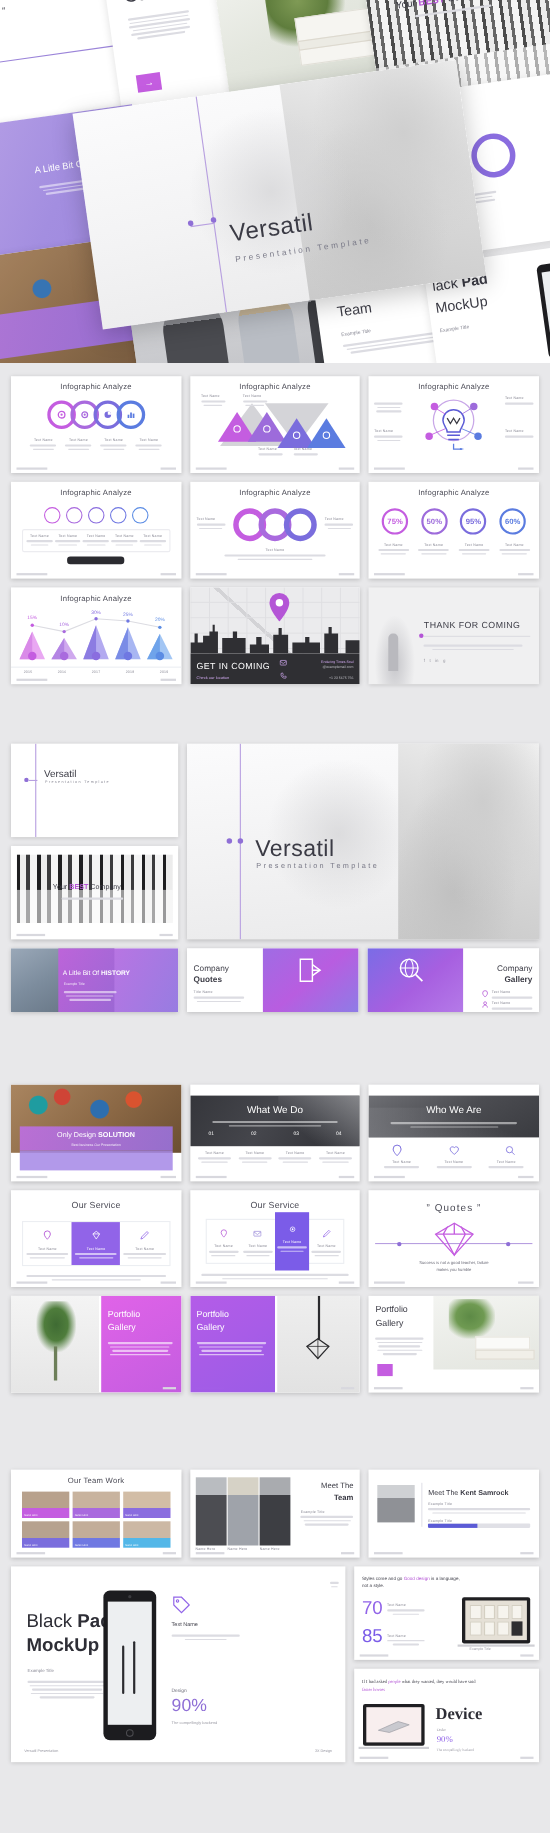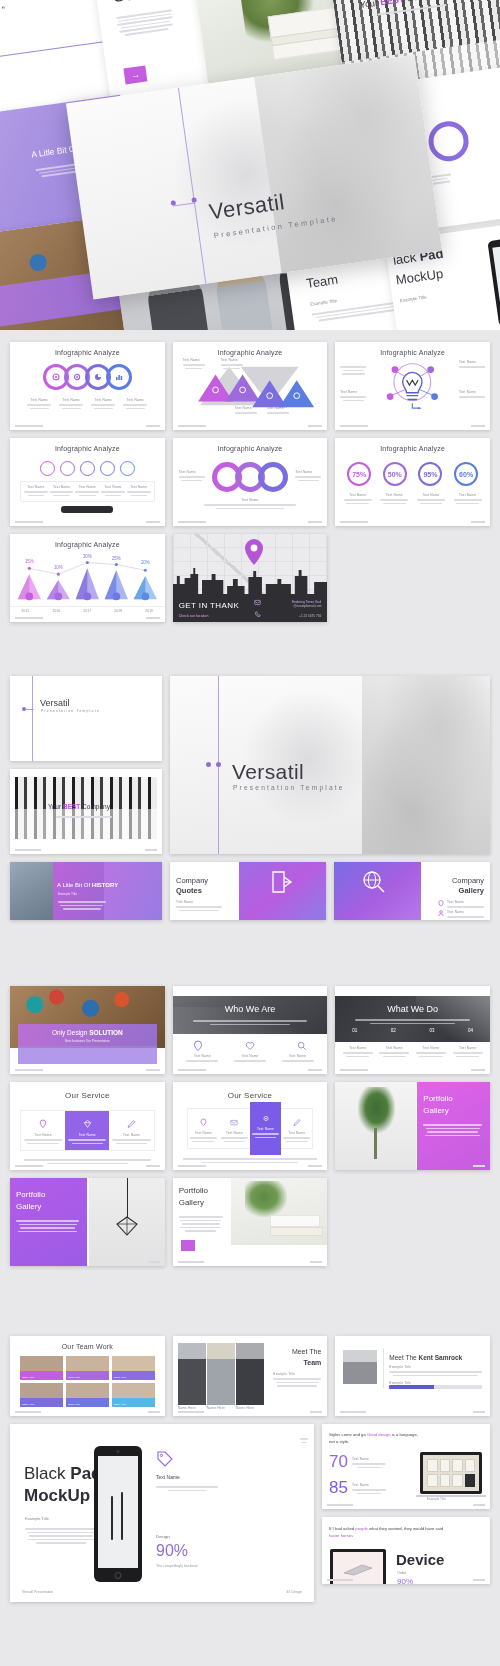--- a/index.html
+++ b/index.html
@@ -539,36 +539,54 @@
               linear-gradient(42deg,transparent 47%,#d3d3d6 47% 49%,transparent 49%);
             background-size:17px 17px,17px 14px,100% 100%;"></div>
           <svg width="26" height="32" viewBox="0 0 26 32" style="position:absolute;left:44%;top:4px;">
             <path d="M13 1a9 9 0 0 1 9 9c0 7-9 17-9 17S4 17 4 10a9 9 0 0 1 9-9z" fill="#b455d6"></path>
             <circle cx="13" cy="10" r="3.4" fill="#fff"></circle>
           </svg>
           <svg width="100%" height="30" viewBox="0 0 160 30" preserveAspectRatio="none" style="position:absolute;left:0;bottom:28px;">
             <path fill="#2f2f33" d="M0 30V20h4v-8h3v8h5V14h6v16H0zM18 30V10h3V4h2v6h3v20H18zM30 30V16h10v-6h4v6h8v14H30zM56 30V22h6v-7h5v7h7v8H56zM78 30V13h5V7h3v6h6v17H78zM96 30V20h12v-5h4v5h10v10H96zM126 30V12h4V6h3v6h6v18h-13zM146 30V18h14v12h-14z"></path>
           </svg>
           <div style="position:absolute;left:0;right:0;bottom:0;height:28px;background:#2f2f33;"></div>
-          <div class="tx" style="left:6px;bottom:12px;top:auto;font-size:8px;color:#fff;letter-spacing:.4px;">GET IN THANK</div>
+          <div class="tx" style="left:6px;bottom:12px;top:auto;font-size:8px;color:#fff;letter-spacing:.4px;">GET IN COMING</div>
           <div class="tx" style="left:6px;bottom:4px;top:auto;font-size:3.6px;color:#cfa8ee;">Check our location</div>
           <div style="position:absolute;right:6px;bottom:14px;width:56px;">
             <div style="font-size:3.2px;color:#cfa8ee;text-align:right;">Enduring Times Soul</div>
             <div style="font-size:3.2px;color:#bdbdc4;text-align:right;">@examplemail.com</div>
           </div>
           <div style="position:absolute;right:6px;bottom:4px;font-size:3.2px;color:#bdbdc4;text-align:right;">+1 23 5675 756</div>
           <svg width="7" height="7" viewBox="0 0 10 10" style="position:absolute;right:66px;bottom:16px;">
               <rect x="1" y="2" width="8" height="6" rx="1" fill="none" stroke="#cfa8ee" stroke-width=".9"></rect>
               <path d="M1 3l4 3 4-3" fill="none" stroke="#cfa8ee" stroke-width=".9"></path>
             </svg>
           <svg width="7" height="7" viewBox="0 0 10 10" style="position:absolute;right:66px;bottom:4px;">
               <path d="M2 2c0 4 2 6 6 6l1-2-2-1-1 1c-1-.6-1.4-1-2-2l1-1-1-2z" fill="none" stroke="#cfa8ee" stroke-width=".9"></path>
             </svg>
         </div>
 
+        <div class="slide" style="height:88px;overflow:hidden;background:#f0f0f1;">
+          <div style="position:absolute;left:6px;bottom:0;width:36px;height:62px;
+            background:radial-gradient(ellipse at 50% 70%,#c6c6ca 0%,rgba(240,240,241,0) 72%);"></div>
+          <div style="position:absolute;left:18px;bottom:12px;width:9px;height:34px;background:#b9b9be;border-radius:4px 4px 0 0;"></div>
+          <div class="tx" style="left:50px;top:30px;font-size:8px;color:#3b3b45;letter-spacing:.4px;">THANK FOR COMING</div>
+          <div style="position:absolute;left:50px;top:44px;right:8px;height:1px;background:#dcdce2;"></div>
+          <div style="position:absolute;left:46px;top:42.4px;width:4px;height:4px;border-radius:50%;background:#b455d6;"></div>
+          <div style="position:absolute;left:50px;top:50px;width:90px;">
+            <div class="txtline" style="width:100%"></div>
+              <div class="txtline" style="width:82%"></div>
+          </div>
+          <div style="position:absolute;left:50px;top:64px;display:flex;gap:4px;">
+            <span style="font-size:4px;color:#9a9aa4">f</span>
+              <span style="font-size:4px;color:#9a9aa4">t</span>
+              <span style="font-size:4px;color:#9a9aa4">in</span>
+              <span style="font-size:4px;color:#9a9aa4">g</span>
+          </div>
+        </div>
 
       </div>
     </div>
   </div>
 
   <div class="sect" style="padding:34px 0 40px;">
     <div class="sect-inner" style="display:flex;gap:8px;">
       <div style="width:152px;display:flex;flex-direction:column;gap:8px;">
 
         <div class="slide" style="height:85px;">
@@ -694,20 +712,65 @@
           <div style="position:absolute;left:8px;right:8px;top:60px;height:18px;background:rgba(165,135,230,.85);"></div>
           <div class="tx" style="left:0;right:0;top:43px;text-align:center;font-size:6.5px;color:#fff;">Only Design <b>SOLUTION</b></div>
           <div class="tx" style="left:0;right:0;top:53px;text-align:center;font-size:3.2px;color:rgba(255,255,255,.85);">Best business Our Presentation</div>
           <div class="foot">
               <i style="width:28px"></i>
               <i style="width:14px"></i>
             </div>
         </div>
 
         <div class="slide" style="height:88px;overflow:hidden;">
+          <div style="position:absolute;left:0;right:0;top:10px;height:46px;
+            background:linear-gradient(120deg,#35363b 0%,#45464c 45%,#2d2e33 100%);">
+            <div style="position:absolute;right:0;top:0;width:48%;height:100%;
+              background:linear-gradient(220deg,#c9cacd 0%,#7a7b80 40%,rgba(45,46,51,0) 72%);opacity:.55;"></div>
+          </div>
+          <div class="tx" style="left:0;right:0;top:18px;text-align:center;font-size:9px;color:#fff;">What We Do</div>
+          <div style="position:absolute;left:20px;right:20px;top:31px;">
+            <div class="txtline" style="background:rgba(255,255,255,.5)"></div>
+            <div class="txtline" style="background:rgba(255,255,255,.5);width:74%;margin:2px auto"></div>
+          </div>
+          <div style="position:absolute;left:0;right:0;top:42px;display:flex;justify-content:space-around;">
+            <div style="font-size:4.5px;color:#fff;">01</div>
+            <div style="font-size:4.5px;color:#fff;">02</div>
+            <div style="font-size:4.5px;color:#fff;">03</div>
+            <div style="font-size:4.5px;color:#fff;">04</div>
+          </div>
+          <div style="position:absolute;left:4px;right:4px;top:60px;display:flex;justify-content:space-around;">
+            <div style="width:30px">
+                <div class="capt">Text Name</div>
+                <div class="txtline"></div>
+                <div class="txtline" style="width:78%"></div>
+              </div>
+            <div style="width:30px">
+                <div class="capt">Text Name</div>
+                <div class="txtline"></div>
+                <div class="txtline" style="width:78%"></div>
+              </div>
+            <div style="width:30px">
+                <div class="capt">Text Name</div>
+                <div class="txtline"></div>
+                <div class="txtline" style="width:78%"></div>
+              </div>
+            <div style="width:30px">
+                <div class="capt">Text Name</div>
+                <div class="txtline"></div>
+                <div class="txtline" style="width:78%"></div>
+              </div>
+          </div>
+          <div class="foot">
+              <i style="width:28px"></i>
+              <i style="width:14px"></i>
+            </div>
+        </div>
+
+        <div class="slide" style="height:88px;overflow:hidden;">
           <div style="position:absolute;left:0;right:0;top:10px;height:38px;
             background:linear-gradient(150deg,#6e6f74 0%,#4b4c51 50%,#3a3b40 100%);">
             <div style="position:absolute;left:0;bottom:0;width:100%;height:70%;
               background:linear-gradient(25deg,#85868b 0%,rgba(58,59,64,0) 65%);opacity:.6;"></div>
           </div>
           <div class="tx" style="left:0;right:0;top:18px;text-align:center;font-size:9px;color:#fff;">Who We Are</div>
           <div style="position:absolute;left:20px;right:20px;top:32px;">
             <div class="txtline" style="background:rgba(255,255,255,.5)"></div>
             <div class="txtline" style="background:rgba(255,255,255,.5);width:70%;margin:2px auto"></div>
           </div>
@@ -736,65 +799,20 @@
                 <div class="capt">Text Name</div>
                 <div class="txtline"></div>
               </div>
           </div>
           <div class="foot">
               <i style="width:28px"></i>
               <i style="width:14px"></i>
             </div>
         </div>
 
-        <div class="slide" style="height:88px;overflow:hidden;">
-          <div style="position:absolute;left:0;right:0;top:10px;height:46px;
-            background:linear-gradient(120deg,#35363b 0%,#45464c 45%,#2d2e33 100%);">
-            <div style="position:absolute;right:0;top:0;width:48%;height:100%;
-              background:linear-gradient(220deg,#c9cacd 0%,#7a7b80 40%,rgba(45,46,51,0) 72%);opacity:.55;"></div>
-          </div>
-          <div class="tx" style="left:0;right:0;top:18px;text-align:center;font-size:9px;color:#fff;">What We Do</div>
-          <div style="position:absolute;left:20px;right:20px;top:31px;">
-            <div class="txtline" style="background:rgba(255,255,255,.5)"></div>
-            <div class="txtline" style="background:rgba(255,255,255,.5);width:74%;margin:2px auto"></div>
-          </div>
-          <div style="position:absolute;left:0;right:0;top:42px;display:flex;justify-content:space-around;">
-            <div style="font-size:4.5px;color:#fff;">01</div>
-            <div style="font-size:4.5px;color:#fff;">02</div>
-            <div style="font-size:4.5px;color:#fff;">03</div>
-            <div style="font-size:4.5px;color:#fff;">04</div>
-          </div>
-          <div style="position:absolute;left:4px;right:4px;top:60px;display:flex;justify-content:space-around;">
-            <div style="width:30px">
-                <div class="capt">Text Name</div>
-                <div class="txtline"></div>
-                <div class="txtline" style="width:78%"></div>
-              </div>
-            <div style="width:30px">
-                <div class="capt">Text Name</div>
-                <div class="txtline"></div>
-                <div class="txtline" style="width:78%"></div>
-              </div>
-            <div style="width:30px">
-                <div class="capt">Text Name</div>
-                <div class="txtline"></div>
-                <div class="txtline" style="width:78%"></div>
-              </div>
-            <div style="width:30px">
-                <div class="capt">Text Name</div>
-                <div class="txtline"></div>
-                <div class="txtline" style="width:78%"></div>
-              </div>
-          </div>
-          <div class="foot">
-              <i style="width:28px"></i>
-              <i style="width:14px"></i>
-            </div>
-        </div>
-
         <div class="slide" style="height:88px;">
           <div class="sl-title" style="font-size:8px;margin-top:9px;">Our Service</div>
           <div style="display:flex;margin:10px 10px 0;border:1px solid #eceef2;">
             <div style="flex:1;padding:4px 3px;text-align:center;">
               <svg width="8" height="10" viewBox="0 0 8 10">
                   <path d="M4 1a2.8 2.8 0 0 1 2.8 2.8C6.8 5.8 4 8.6 4 8.6S1.2 5.8 1.2 3.8A2.8 2.8 0 0 1 4 1z" fill="none" stroke="#b455d6" stroke-width=".8"></path>
                 </svg>
               <div class="capt">Text Name</div>
               <div class="txtline"></div><div class="txtline" style="width:82%"></div>
             </div>
@@ -857,20 +875,40 @@
           <div style="margin:9px 10px 0;">
             <div class="txtline" style="width:100%"></div>
               <div class="txtline" style="width:72%;margin:2px auto"></div>
           </div>
           <div class="foot">
               <i style="width:28px"></i>
               <i style="width:14px"></i>
             </div>
         </div>
 
+        <div class="slide" style="height:88px;">
+          <div class="sl-title" style="font-size:9px;margin-top:11px;letter-spacing:1px;">” Quotes ”</div>
+          <div style="position:absolute;left:6px;right:6px;top:48px;height:1px;background:#b79fe0;"></div>
+          <div style="position:absolute;left:26px;top:46.5px;width:4px;height:4px;border-radius:50%;background:#8f6fd6;"></div>
+          <div style="position:absolute;right:26px;top:46.5px;width:4px;height:4px;border-radius:50%;background:#8f6fd6;"></div>
+          <svg width="46" height="34" viewBox="0 0 46 34" style="position:absolute;left:50%;top:28px;transform:translateX(-50%);">
+            <g fill="none" stroke="#c45de0" stroke-width="1.2">
+              <path d="M6 12 L23 2 L40 12 L23 31 Z"></path>
+              <path d="M6 12 H40 M13 12 L23 31 L33 12 M13 12 L17 5 M33 12 L29 5 M23 2 V12"></path>
+            </g>
+          </svg>
+          <div style="position:absolute;left:0;right:0;top:64px;text-align:center;font-size:3.8px;color:#6e6e7a;line-height:1.5;">
+            <div>Success is not a good teacher, failure</div>
+            <div>makes you humble</div>
+          </div>
+          <div class="foot">
+              <i style="width:28px"></i>
+              <i style="width:14px"></i>
+            </div>
+        </div>
 
         <div class="slide" style="height:88px;overflow:hidden;">
           <div style="position:absolute;left:0;top:0;width:52%;height:100%;background:linear-gradient(180deg,#f4f4f4,#e6e6e6);">
             <div style="position:absolute;left:28%;top:6%;width:46%;height:52%;
               background:radial-gradient(ellipse at 50% 46%,#3f6b33 0%,#4f7d3c 42%,rgba(79,125,60,0) 74%);"></div>
             <div style="position:absolute;left:48%;top:52%;width:3px;height:36%;background:#6d7f59;"></div>
           </div>
           <div style="position:absolute;right:0;top:0;width:47%;height:100%;background:linear-gradient(150deg,#e063e8,#c45de0);">
             <div class="tx" style="left:6px;top:12px;font-size:8px;color:#fff;">Portfolio</div>
             <div class="tx" style="left:6px;top:24px;font-size:8px;color:#fff;">Gallery</div>
@@ -1080,21 +1118,21 @@
               <div>not a style.</div>
             </div>
             <div style="position:absolute;left:7px;top:28px;display:flex;gap:4px;align-items:flex-start;">
               <div style="font-size:17px;color:#9164e8;">70</div>
               <div style="width:34px;padding-top:5px;">
                 <div class="capt" style="text-align:left">Text Name</div>
                 <div class="txtline"></div>
                   <div class="txtline" style="width:70%"></div>
                 </div>
             </div>
-            <div style="position:absolute;left:7px;top:54px;display:flex;gap:4px;align-items:flex-start;">
+            <div style="position:absolute;left:7px;top:54px;display:flex;gap:4px;align-items:flex-end;">
               <div style="font-size:17px;color:#7b5ce8;">85</div>
               <div style="width:34px;padding-top:5px;">
                 <div class="capt" style="text-align:left">Text Name</div>
                 <div class="txtline"></div>
                   <div class="txtline" style="width:70%"></div>
                 </div>
             </div>
             <div style="position:absolute;right:8px;top:28px;width:62px;height:42px;background:#1f1f22;border-radius:2px;">
               <div style="position:absolute;inset:3px;background:#e5e0d6;display:grid;grid-template-columns:repeat(4,1fr);gap:2px;padding:4px;">
                 <div style="background:#f6f4ee;border:.5px solid #d4cfc2;"></div>
@@ -1108,21 +1146,21 @@
               </div>
             </div>
             <div style="position:absolute;right:4px;top:71px;width:70px;height:2px;background:#cfcfd4;"></div>
             <div class="tx" style="right:44px;bottom:8px;top:auto;font-size:3.2px;color:#9a9aa4;">Example Title</div>
             <div class="foot">
                 <i style="width:26px"></i>
                 <i style="width:12px"></i>
               </div>
           </div>
 
-          <div class="slide" style="height:67px;">
+          <div class="slide" style="height:85px;font-family:Liberation Serif, serif;">
             <div class="tx" style="left:7px;top:9px;right:8px;font-size:4.2px;color:#45454f;line-height:1.6;">
               <span>If I had asked </span><span style="color:#b455d6">people</span><span> what they wanted, they would have said</span>
               <div style="color:#b455d6">faster horses</div>
             </div>
             <div style="position:absolute;left:8px;top:32px;width:56px;height:38px;background:#1f1f22;border-radius:2px;">
               <div style="position:absolute;inset:3px;background:#f8eeee;"></div>
               <svg width="32" height="12" viewBox="0 0 32 12" style="position:absolute;left:50%;top:54%;transform:translate(-50%,-50%);">
                 <path d="M2 9 L20 1 L30 4 L12 11 Z" fill="#c9c9cf" stroke="#9a9aa2" stroke-width=".6"></path>
               </svg>
             </div>

